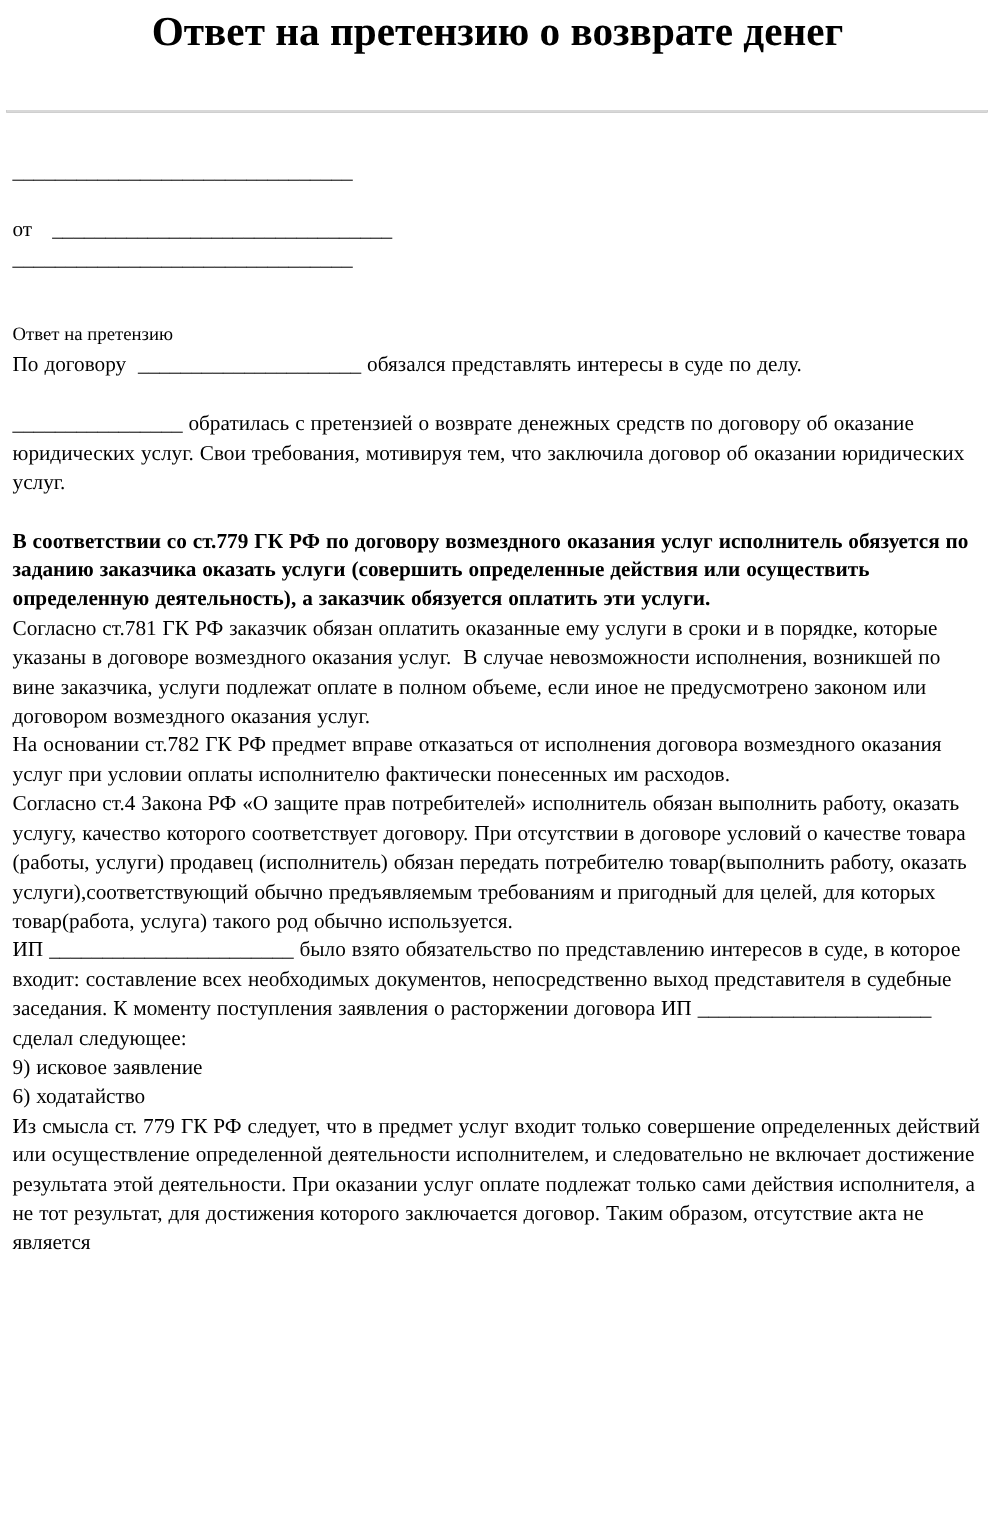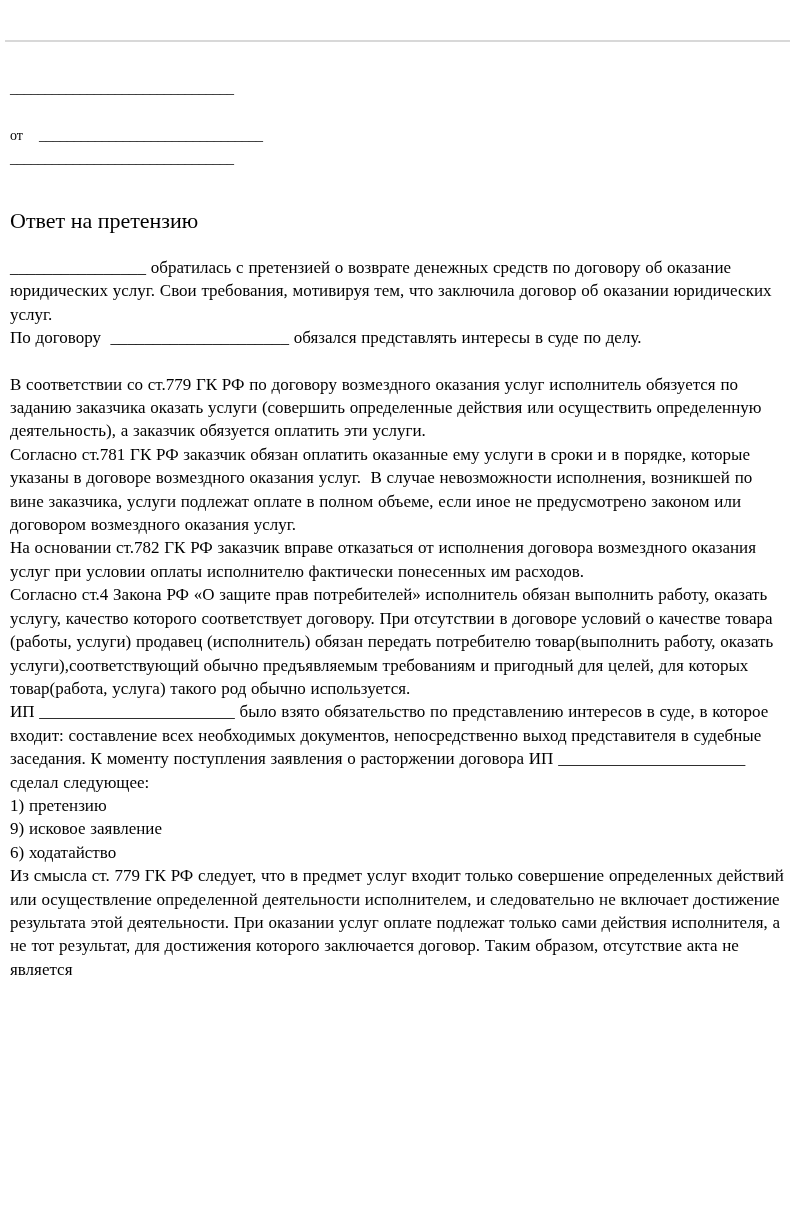--- a/index.html
+++ b/index.html
@@ -14,55 +14,55 @@
   .doc-title {
     font-size: 33px; font-weight: bold; text-align: center;
     margin: 4px 0 0 0; line-height: 44px; color: #000;
   }
   .title-rule {
     border: none; height: 2px; background: #8f8f8f;
     border-bottom: 2px solid #d8d8d8;
     margin: 40px -4px 0 -5px;
   }
 
-  .header-block { margin-top: 35px; font-size: 14px; line-height: 23.4px; }
+  .header-block { margin-top: 35px; font-size: 17px; line-height: 23.4px; }
   .hline { white-space: pre; min-height: 23.4px; }
   .from-label { margin-right: 16px; }
 
-  .subject { margin: 38px 0 0 0; font-size: 22px; line-height: 23.4px; }
+  .subject { margin: 38px 0 0 0; font-size: 15px; line-height: 23.4px; }
 
   .para {
     margin: 0; font-size: 17px; line-height: 23.4px;
     white-space: pre-wrap; word-spacing: 0.5px;
   }
   .para.first { margin-top: 24px; }
-  .para.gap-before { margin-top: 23px; }
+  .para.gap-before { margin-top: 23px; font-weight: bold; }
 </style>
 </head>
 <body>
 
 <div class="page">
 
+  <h1 class="doc-title">Ответ на претензию о возврате денег</h1>
 
   <hr class="title-rule">
 
   <div class="header-block">
     <div class="hline">________________________________</div>
     <div class="hline"></div>
     <div class="hline"><span class="from-label">от</span><span>________________________________</span></div>
     <div class="hline">________________________________</div>
   </div>
 
   <p class="subject">Ответ на претензию</p>
 
+  <p class="para">По договору  _____________________ обязался представлять интересы в суде по делу.</p>
   <p class="para first">________________ обратилась с претензией о возврате денежных средств по договору об оказание юридических услуг. Свои требования, мотивируя тем, что заключила договор об оказании юридических услуг.</p>
-  <p class="para">По договору  _____________________ обязался представлять интересы в суде по делу.</p>
   <p class="para gap-before">В соответствии со ст.779 ГК РФ по договору возмездного оказания услуг исполнитель обязуется по заданию заказчика оказать услуги (совершить определенные действия или осуществить определенную деятельность), а заказчик обязуется оплатить эти услуги.</p>
   <p class="para">Согласно ст.781 ГК РФ заказчик обязан оплатить оказанные ему услуги в сроки и в порядке, которые указаны в договоре возмездного оказания услуг.  В случае невозможности исполнения, возникшей по вине заказчика, услуги подлежат оплате в полном объеме, если иное не предусмотрено законом или договором возмездного оказания услуг.</p>
-  <p class="para">На основании ст.782 ГК РФ заказчик вправе отказаться от исполнения договора возмездного оказания услуг при условии оплаты исполнителю фактически понесенных им расходов.</p>
+  <p class="para">На основании ст.782 ГК РФ предмет вправе отказаться от исполнения договора возмездного оказания услуг при условии оплаты исполнителю фактически понесенных им расходов.</p>
   <p class="para">Согласно ст.4 Закона РФ «О защите прав потребителей» исполнитель обязан выполнить работу, оказать услугу, качество которого соответствует договору. При отсутствии в договоре условий о качестве товара (работы, услуги) продавец (исполнитель) обязан передать потребителю товар(выполнить работу, оказать услуги),соответствующий обычно предъявляемым требованиям и пригодный для целей, для которых товар(работа, услуга) такого род обычно используется.</p>
   <p class="para">ИП _______________________ было взято обязательство по представлению интересов в суде, в которое входит: составление всех необходимых документов, непосредственно выход представителя в судебные заседания. К моменту поступления заявления о расторжении договора ИП ______________________ сделал следующее:</p>
-  <p class="para">1) претензию</p>
   <p class="para">9) исковое заявление</p>
   <p class="para">6) ходатайство</p>
   <p class="para">Из смысла ст. 779 ГК РФ следует, что в предмет услуг входит только совершение определенных действий или осуществление определенной деятельности исполнителем, и следовательно не включает достижение результата этой деятельности. При оказании услуг оплате подлежат только сами действия исполнителя, а не тот результат, для достижения которого заключается договор. Таким образом, отсутствие акта не является</p>
 
 </div>
 
 </body></html>

